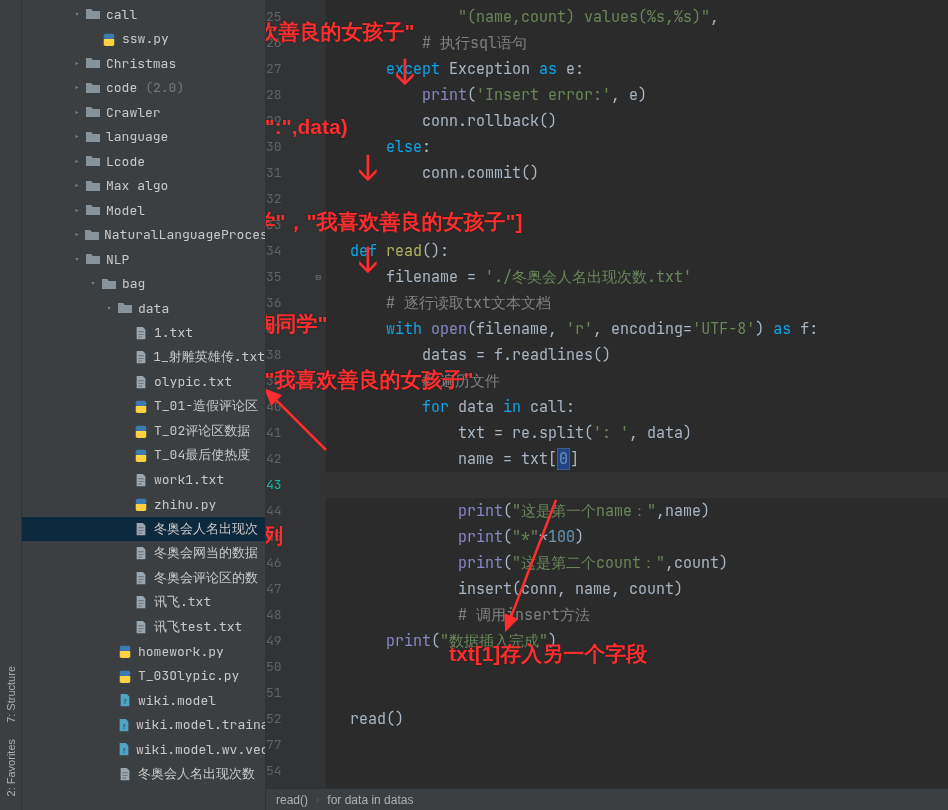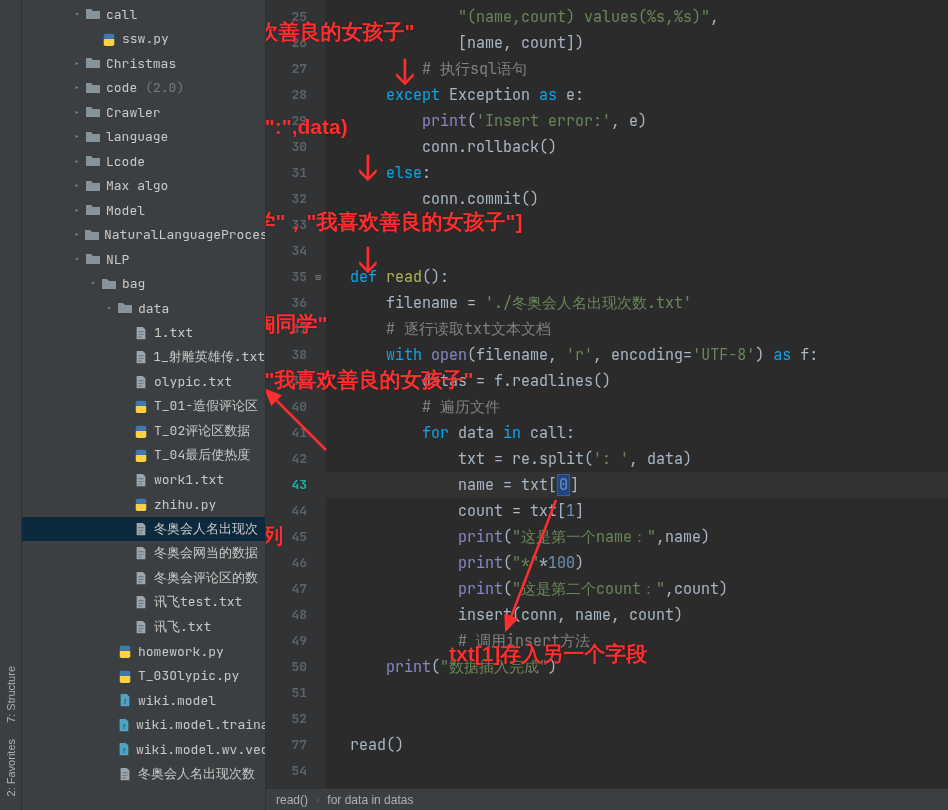--- a/index.html
+++ b/index.html
@@ -81,26 +81,25 @@
   }
   .gutter-area {
     flex: 1;
     display: flex;
     overflow: hidden;
   }
   .gutter {
     width: 60px;
     background: #313335;
     border-right: 1px solid #323232;
-    text-align: right;
+    text-align: left;
     color: #606366;
     font-size: 13px;
     padding-right: 18px;
     padding-top: 4px;
-    font-weight: bold;
   }
   .gutter .ln { height: 26px; line-height: 26px; position: relative; }
   .gutter .ln.cur { color: #14b8a6; }
   .gutter .ln .mk {
     position: absolute;
     right: -14px;
     top: 50%;
     transform: translateY(-50%);
     color: #808080;
     font-size: 9px;
@@ -435,32 +434,32 @@
       </li>
       <li class="tree-row">
         <span class="indent" style="width: 96px;"></span>
         <span class="arrow blank">▸</span>
         <span class="ficon txt-icon">
           <svg viewBox="0 0 16 16">
             <path fill="#9aa7b0" d="M3 1h7l3 3v11H3z"></path>
             <path fill="#6e6e6e" d="M5 6h6v1H5zM5 9h6v1H5zM5 12h4v1H5z"></path>
           </svg>
         </span>
+        <span class="flabel">讯飞.txt</span>
+      </li>
+      <li class="tree-row">
+        <span class="indent" style="width: 96px;"></span>
+        <span class="arrow blank">▸</span>
+        <span class="ficon txt-icon">
+          <svg viewBox="0 0 16 16">
+            <path fill="#9aa7b0" d="M3 1h7l3 3v11H3z"></path>
+            <path fill="#6e6e6e" d="M5 6h6v1H5zM5 9h6v1H5zM5 12h4v1H5z"></path>
+          </svg>
+        </span>
         <span class="flabel">讯飞test.txt</span>
-      </li>
-      <li class="tree-row">
-        <span class="indent" style="width: 96px;"></span>
-        <span class="arrow blank">▸</span>
-        <span class="ficon txt-icon">
-          <svg viewBox="0 0 16 16">
-            <path fill="#9aa7b0" d="M3 1h7l3 3v11H3z"></path>
-            <path fill="#6e6e6e" d="M5 6h6v1H5zM5 9h6v1H5zM5 12h4v1H5z"></path>
-          </svg>
-        </span>
-        <span class="flabel">讯飞.txt</span>
       </li>
       <li class="tree-row">
         <span class="indent" style="width: 80px;"></span>
         <span class="arrow blank">▸</span>
         <span class="ficon py-icon">
           <svg viewBox="0 0 16 16">
             <rect x="2" y="2" width="12" height="6" rx="2"></rect>
             <path d="M2 8h12v6a2 2 0 0 1-2 2H4a2 2 0 0 1-2-2z"></path>
           </svg>
         </span>
@@ -554,21 +553,20 @@
         <div class="ln">49</div>
         <div class="ln">50</div>
         <div class="ln">51</div>
         <div class="ln">52</div>
         <div class="ln">77</div>
         <div class="ln">54</div>
       </div>
     <div class="codearea">
       <div class="cur-line-bg"></div>
       <div class="cline"><span class="ident">              </span><span class="str">"(name,count) values(%s,%s)"</span><span class="ident">,</span></div>
-      <div class="cline"><span class="ident">              [name, count])</span></div>
       <div class="cline"><span>          </span><span class="cmt"># 执行sql语句</span></div>
       <div class="cline"><span>      </span><span class="kw">except </span><span class="ident">Exception </span><span class="kw">as </span><span class="ident">e:</span></div>
       <div class="cline"><span>          </span><span class="builtin">print</span><span>(</span><span class="str">'Insert error:'</span><span class="ident">, e)</span></div>
       <div class="cline"><span class="ident">          conn.rollback()</span></div>
       <div class="cline"><span>      </span><span class="kw">else</span><span>:</span></div>
       <div class="cline"><span class="ident">          conn.commit()</span></div>
       <div class="cline"></div>
       <div class="cline"></div>
       <div class="cline"><span>  </span><span class="kw">def </span><span class="fn">read</span><span>():</span></div>
       <div class="cline"><span class="ident">      filename = </span><span class="str">'./冬奥会人名出现次数.txt'</span></div>

